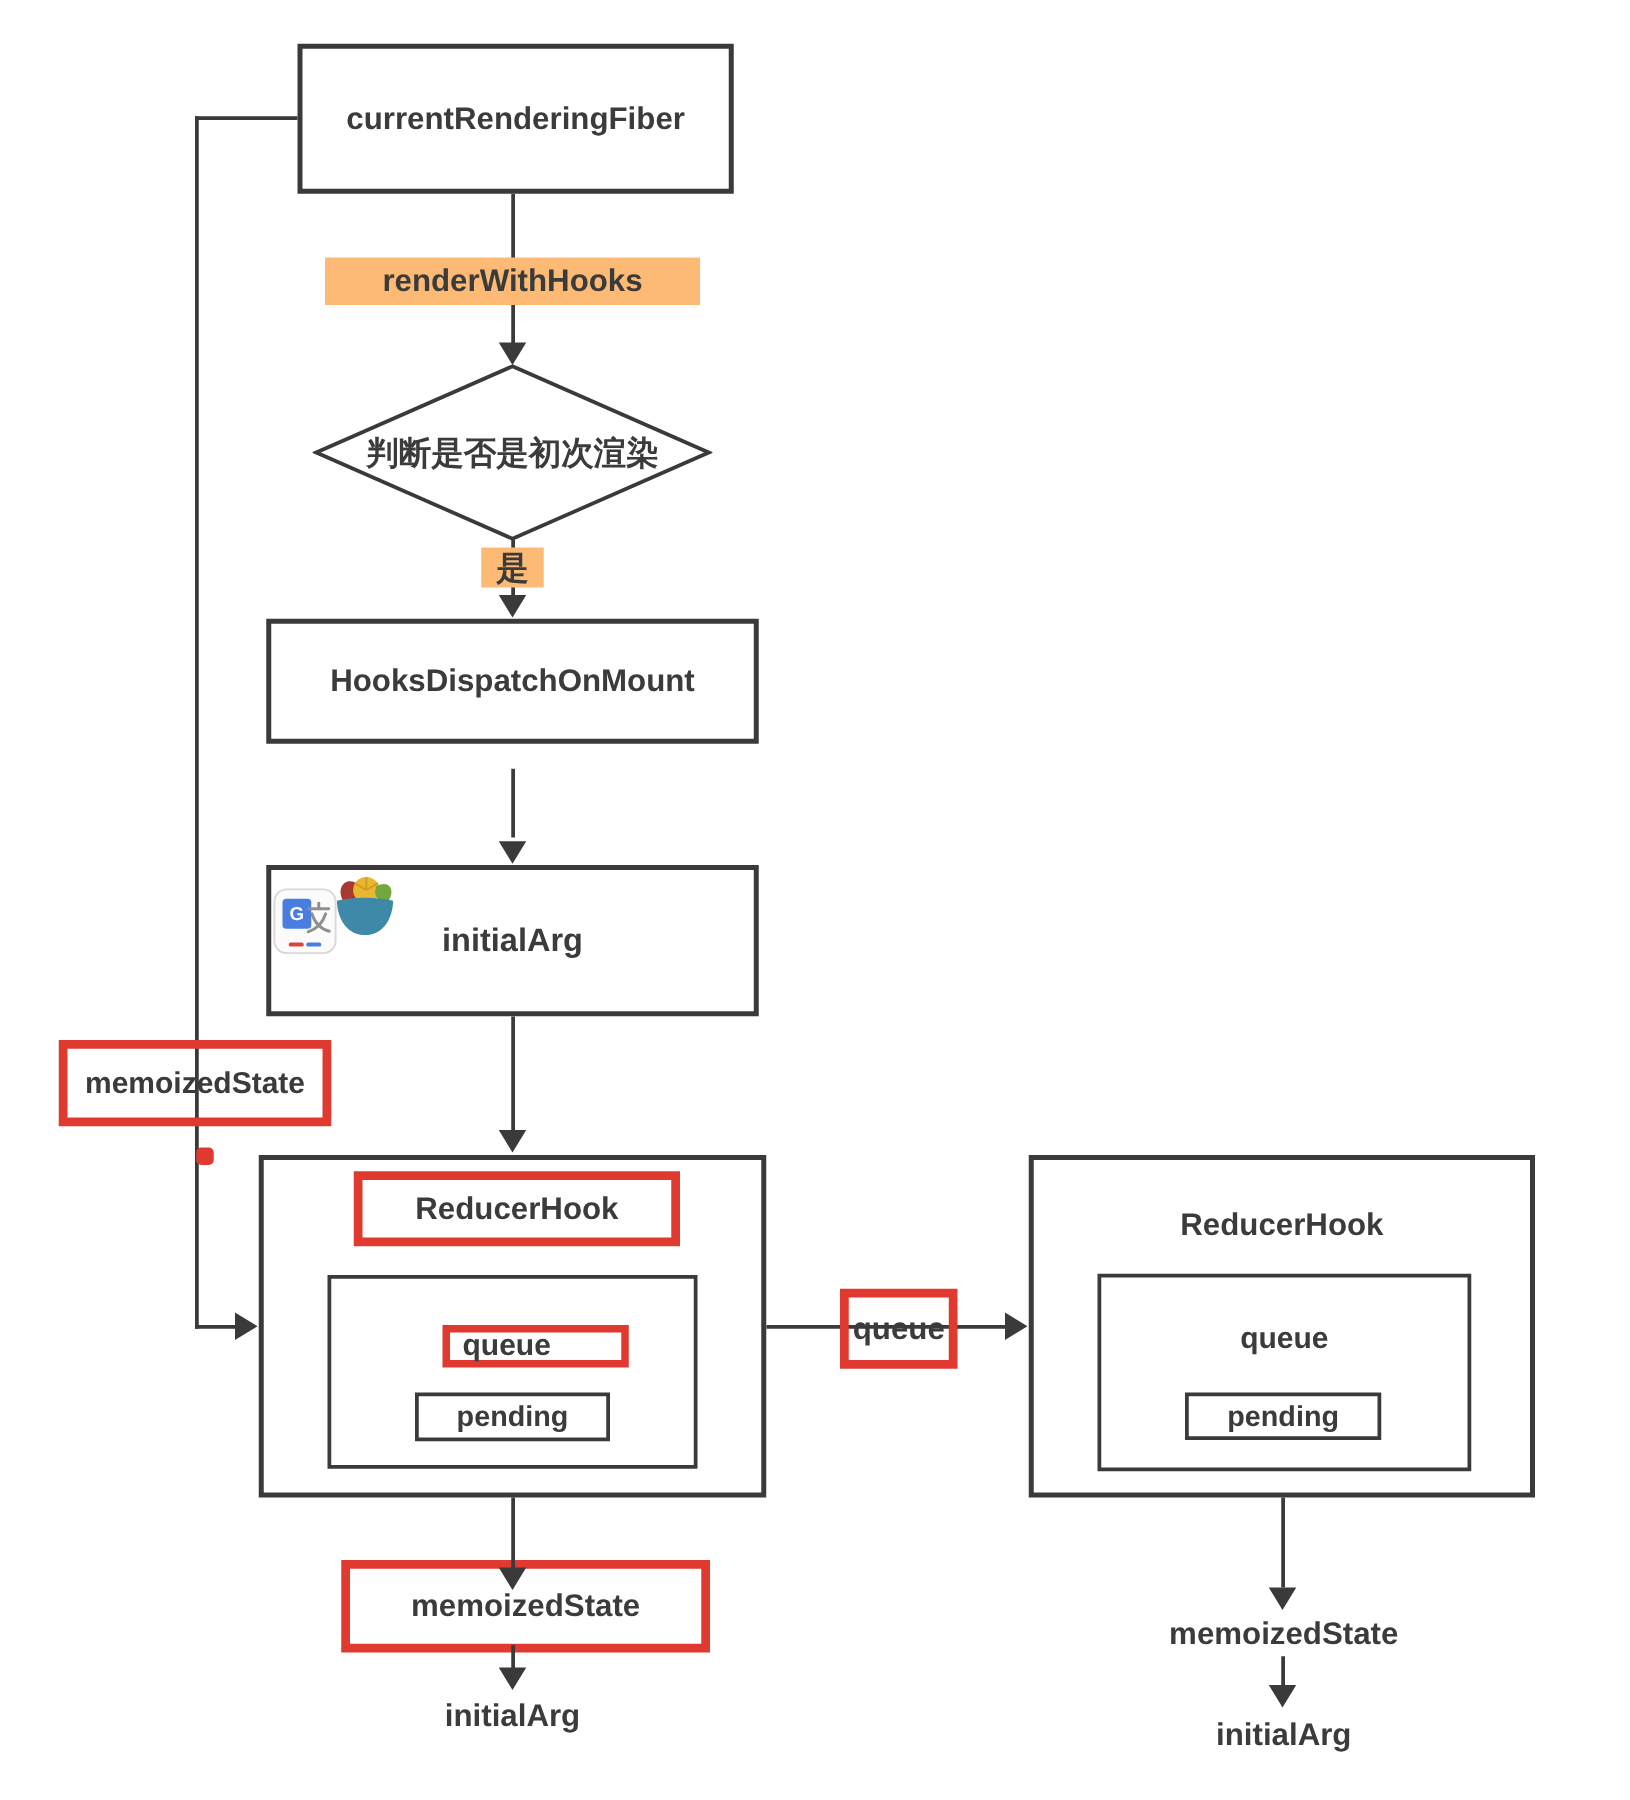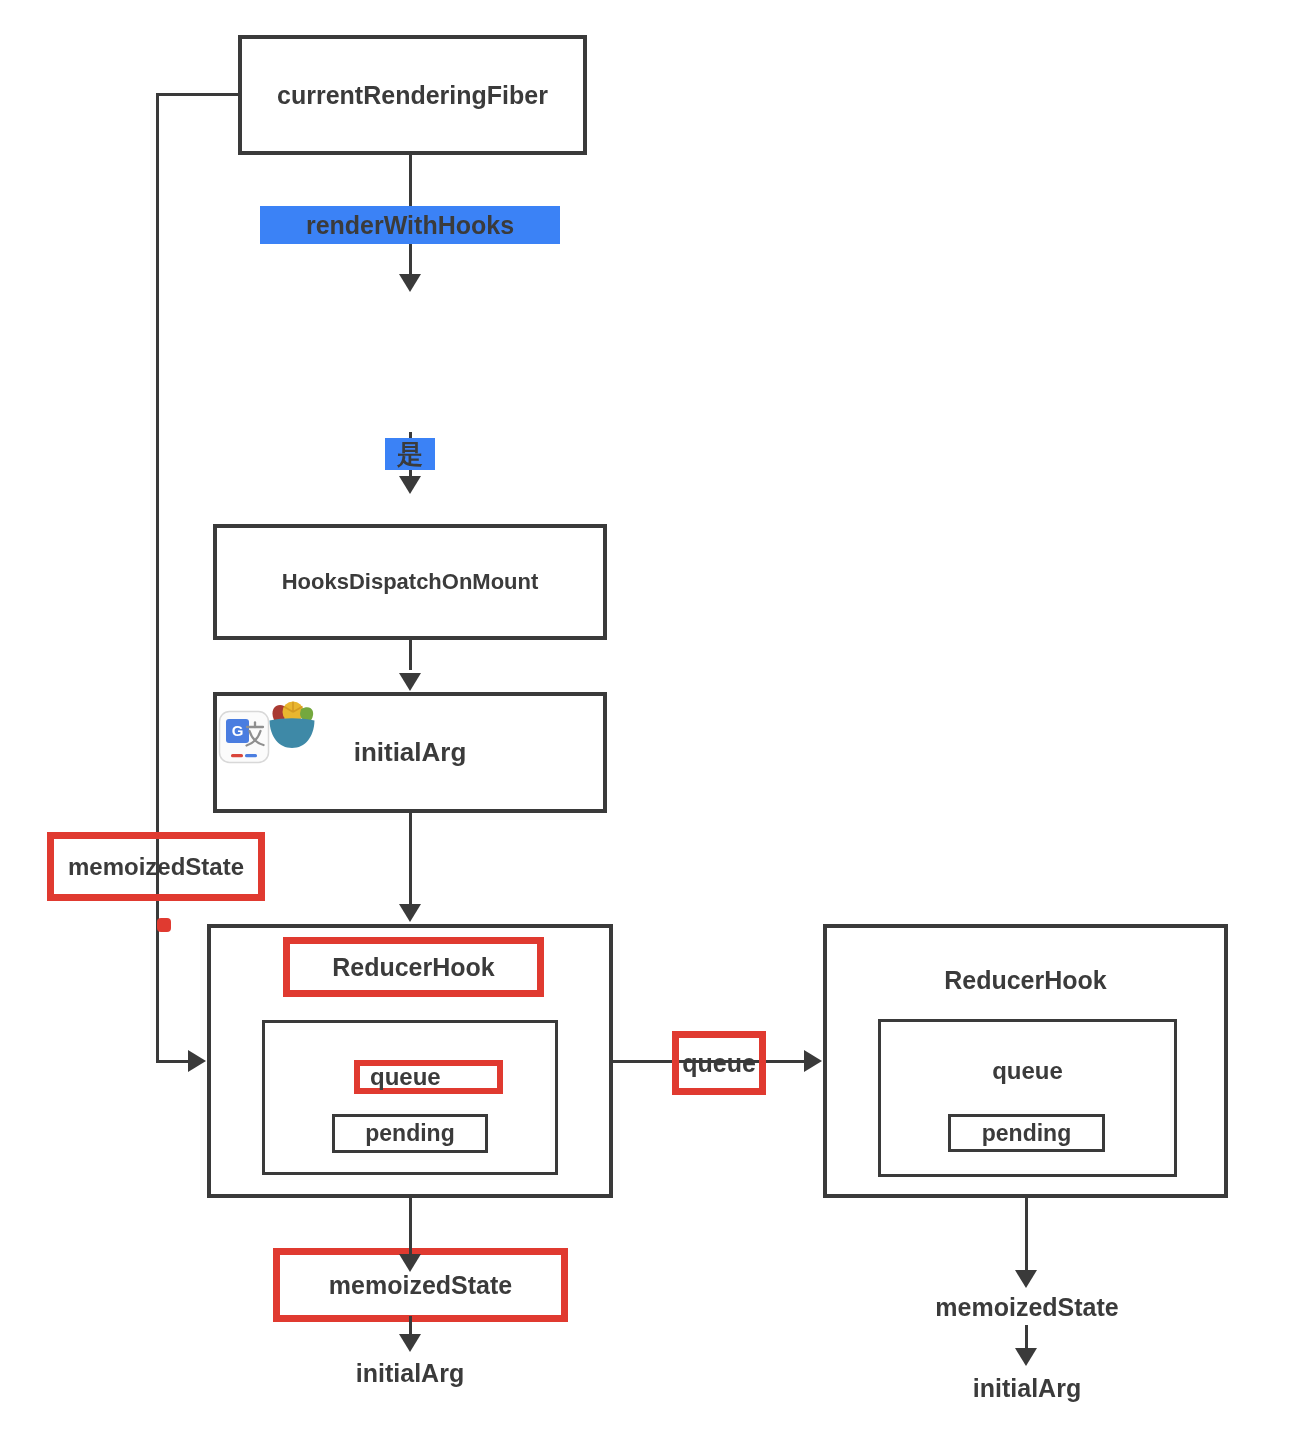--- a/index.html
+++ b/index.html
@@ -29,21 +29,21 @@
     border-left:11px solid transparent;border-right:11px solid transparent;
     border-top:18px solid #3a3a3a;}
   .head-right{position:absolute;width:0;height:0;
     border-top:11px solid transparent;border-bottom:11px solid transparent;
     border-left:18px solid #3a3a3a;}
   
   .lbl{
     position:absolute;display:flex;align-items:center;justify-content:center;
     font-weight:bold;color:#3b3b3b;text-align:center;
   }
-  .lbl.bg{background:#3b82f6;}
+  .lbl.bg{background:#fdba74;}
   .dot{position:absolute;background:#e03a30;border-radius:4px;}
   .diamond-wrap{position:absolute;}
   .diamond-wrap svg{display:block;}
   .diamond-text{
     position:absolute;inset:0;display:flex;align-items:center;justify-content:center;
     font-weight:bold;font-size:26px;color:#3b3b3b;
   }
   .icon{position:absolute;}
 </style>
 </head>
@@ -70,24 +70,30 @@
 
   <div class="line" style="left:613px;top:1060px;width:192px;height:3px;"></div>
   <div class="head-right" style="left:804px;top:1050px;"></div>
 
   <div class="node" style="left:238px;top:35px;width:349px;height:120px;font-size:25px;">
     <span>currentRenderingFiber</span>
   </div>
 
   <div class="lbl bg" style="left:260px;top:206px;width:300px;height:38px;font-size:25px;">renderWithHooks</div>
 
+  <div class="diamond-wrap" style="left:250px;top:290px;width:320px;height:144px;">
+    <svg width="320" height="144" viewBox="0 0 320 144">
+      <polygon points="160,3 317,72 160,141 3,72" fill="#ffffff" stroke="#3a3a3a" stroke-width="3"></polygon>
+    </svg>
+    <div class="diamond-text">判断是否是初次渲染</div>
+  </div>
 
   <div class="lbl bg" style="left:385px;top:438px;width:50px;height:32px;font-size:26px;">是</div>
 
-  <div class="node" style="left:213px;top:524px;width:394px;height:116px;font-size:22px;">
+  <div class="node" style="left:213px;top:495px;width:394px;height:100px;font-size:25px;">
     <span>HooksDispatchOnMount</span>
   </div>
 
   <div class="node" style="left:213px;top:692px;width:394px;height:121px;font-size:26px;">
     <span>initialArg</span>
 
     <svg class="icon" style="left:1px;top:14px;" width="52" height="54" viewBox="0 0 52 54">
       <rect x="1.5" y="1.5" width="49" height="51" rx="10" fill="#fbfbfb" stroke="#d8d8d8" stroke-width="1.5"></rect>
       <rect x="8" y="9" width="23" height="24" rx="3" fill="#4a7de0"></rect>
       <text x="19.5" y="26" font-size="15" font-weight="bold" fill="#ffffff" text-anchor="middle" font-family="Liberation Sans, sans-serif">G</text>

